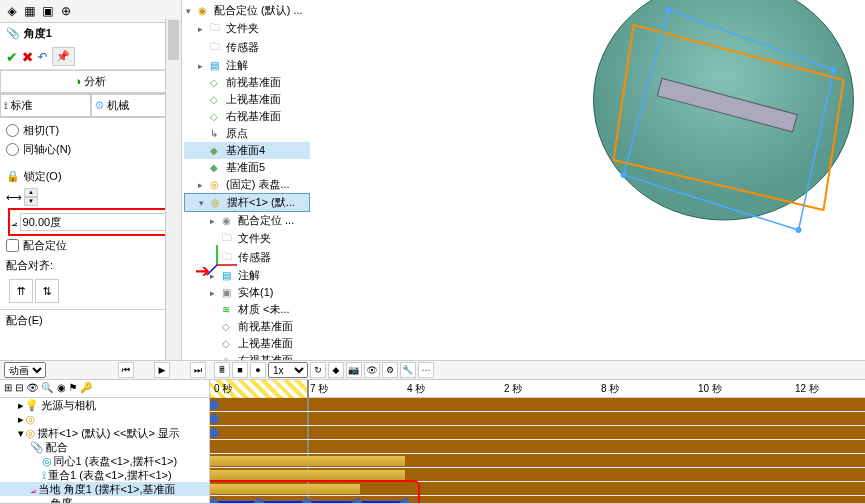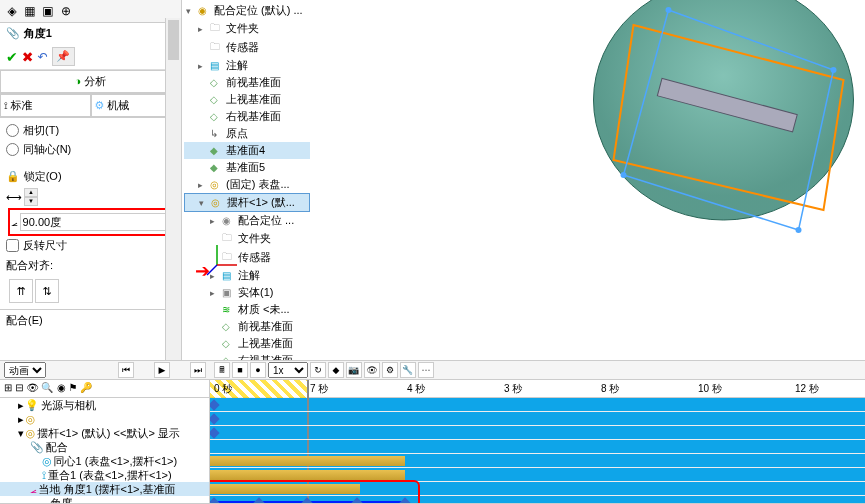--- a/index.html
+++ b/index.html
@@ -54,21 +54,21 @@
 .anim-left { width: 210px; display: flex; align-items: flex-start; padding: 0 4px; gap: 20px; }
 .anim-left select { font-size: 10px; height: 16px; }
 .anim-toolbar { display: flex; align-items: center; gap: 2px; padding: 0 4px; }
 .anim-btn { width: 16px; height: 16px; border: 1px solid #ccc; background: #fff; font-size: 9px; cursor: pointer; }
 .speed-sel { width: 40px; height: 16px; font-size: 10px; }
 
 
 .timeline { display: flex; height: 124px; border-bottom: 1px solid #ccc; }
 .tl-tree { width: 210px; border-right: 1px solid #ccc; background: #fff; overflow: hidden; }
 .tl-ruler-row { height: 18px; background: #fff; border-bottom: 1px solid #ccc; position: relative; }
-.tl-tracks { flex: 1; background: #0ea5e9; position: relative; overflow: hidden; }
+.tl-tracks { flex: 1; background: #a16207; position: relative; overflow: hidden; }
 .tl-ruler { height: 18px; background: #fff; border-bottom: 1px solid #ccc; position: relative; display: flex; }
 .tl-tick { position: absolute; top: 2px; font-size: 10px; }
 .tl-yellow-bar { position: absolute; top: 0; left: 0; width: 97px; height: 18px; background: repeating-linear-gradient(45deg, #ffd700, #ffd700 4px, #fff 4px, #fff 8px); opacity: 0.7; }
 .tl-row { height: 14px; position: relative; border-bottom: 1px solid #eee; }
 .tl-bar { position: absolute; top: 2px; height: 10px; }
 .tl-bar.gold { background: linear-gradient(#e8c050, #c9a030); }
 .tl-bar.blue { background: #0020ff; height: 4px; top: 5px; }
 .tl-diamond { width: 8px; height: 8px; background: #3366cc; transform: rotate(45deg); position: absolute; top: 3px; }
 .tl-tree-item { padding: 1px 2px 1px 18px; height: 14px; font-size: 10px; display: flex; align-items: center; gap: 2px; white-space: nowrap; }
 .tl-tree-item.l2 { padding-left: 30px; }
@@ -133,21 +133,21 @@
           <span class="icon">⦟</span>
           <input value="90.00度" style="">
           <div class="spinner">
               <div class="spinner-btn">▲</div>
               <div class="spinner-btn">▼</div>
             </div>
         </div>
       </div>
       <div class="check-row">
           <input type="checkbox" style=""> 
-          <span>反转尺寸</span>
+          <span>配合定位</span>
         </div>
       <div style="padding:3px 0">配合对齐:</div>
       <div class="align-btns">
         <button class="align-btn">⇈</button>
         <button class="align-btn">⇅</button>
       </div>
     </div>
     <div class="mates-hdr"><span>配合(E)</span> <span style="float:right">˅</span></div>
     <div class="scrollbar-v">
         <div class="scroll-thumb"></div>
@@ -365,21 +365,21 @@
         <span style="color:#d08">⦟</span>
         <span>角度</span>
       </div>
   </div>
   <div class="tl-tracks">
     <div class="tl-ruler">
       <div class="tl-yellow-bar"></div>
       <span class="tl-tick" style="left:4px">0 秒</span>
       <span class="tl-tick" style="left:100px">7 秒</span>
       <span class="tl-tick" style="left:197px">4 秒</span>
-      <span class="tl-tick" style="left:294px">3 秒</span>
+      <span class="tl-tick" style="left:294px">2 秒</span>
       <span class="tl-tick" style="left:391px">8 秒</span>
       <span class="tl-tick" style="left:488px">10 秒</span>
       <span class="tl-tick" style="left:585px">12 秒</span>
       <div style="position:absolute;left:97px;top:0;width:2px;height:130px;background:#888"></div>
     </div>
     <div class="tl-row">
         <div class="tl-diamond" style="left:0"></div>
       </div>
     <div class="tl-row">
         <div class="tl-diamond" style="left:0"></div>

